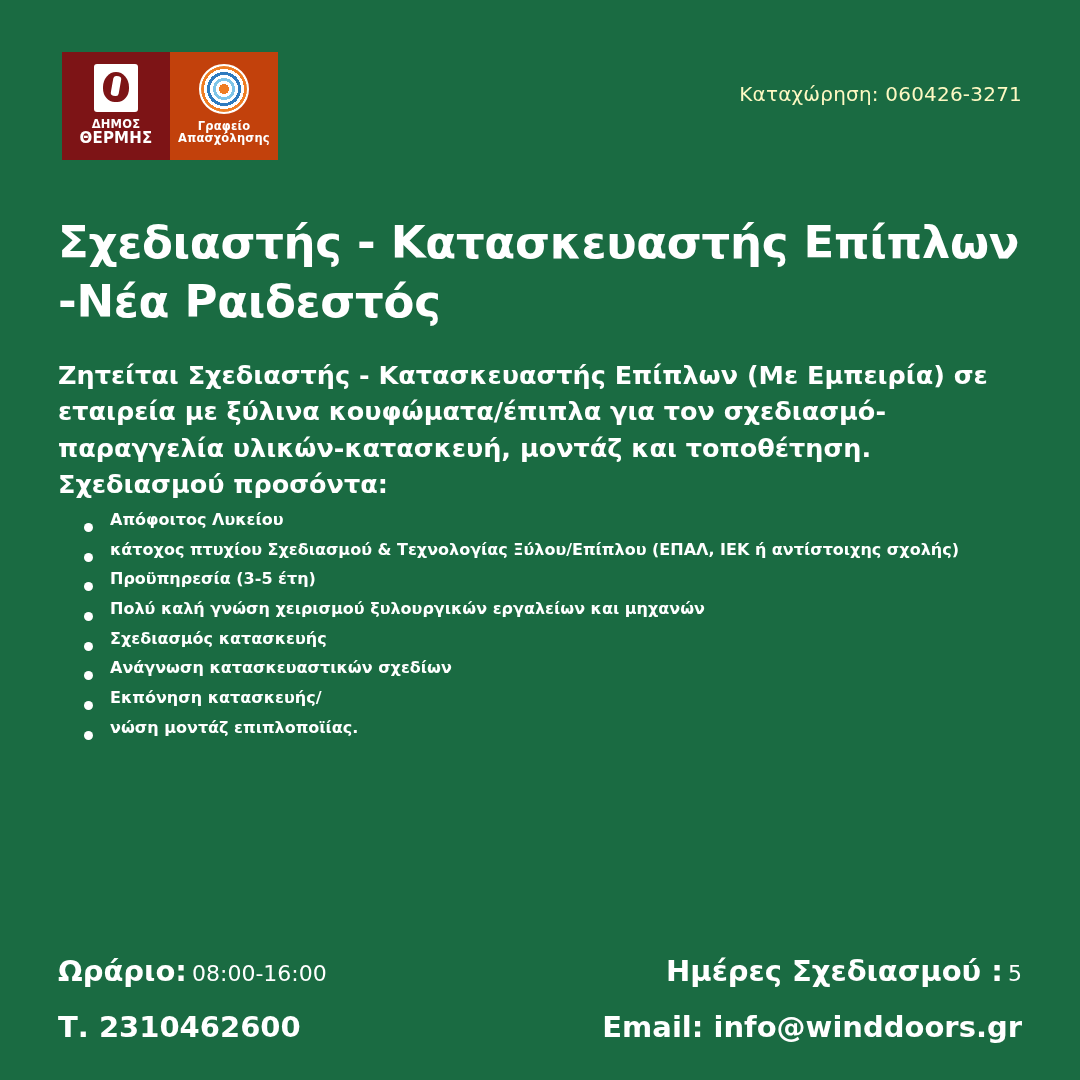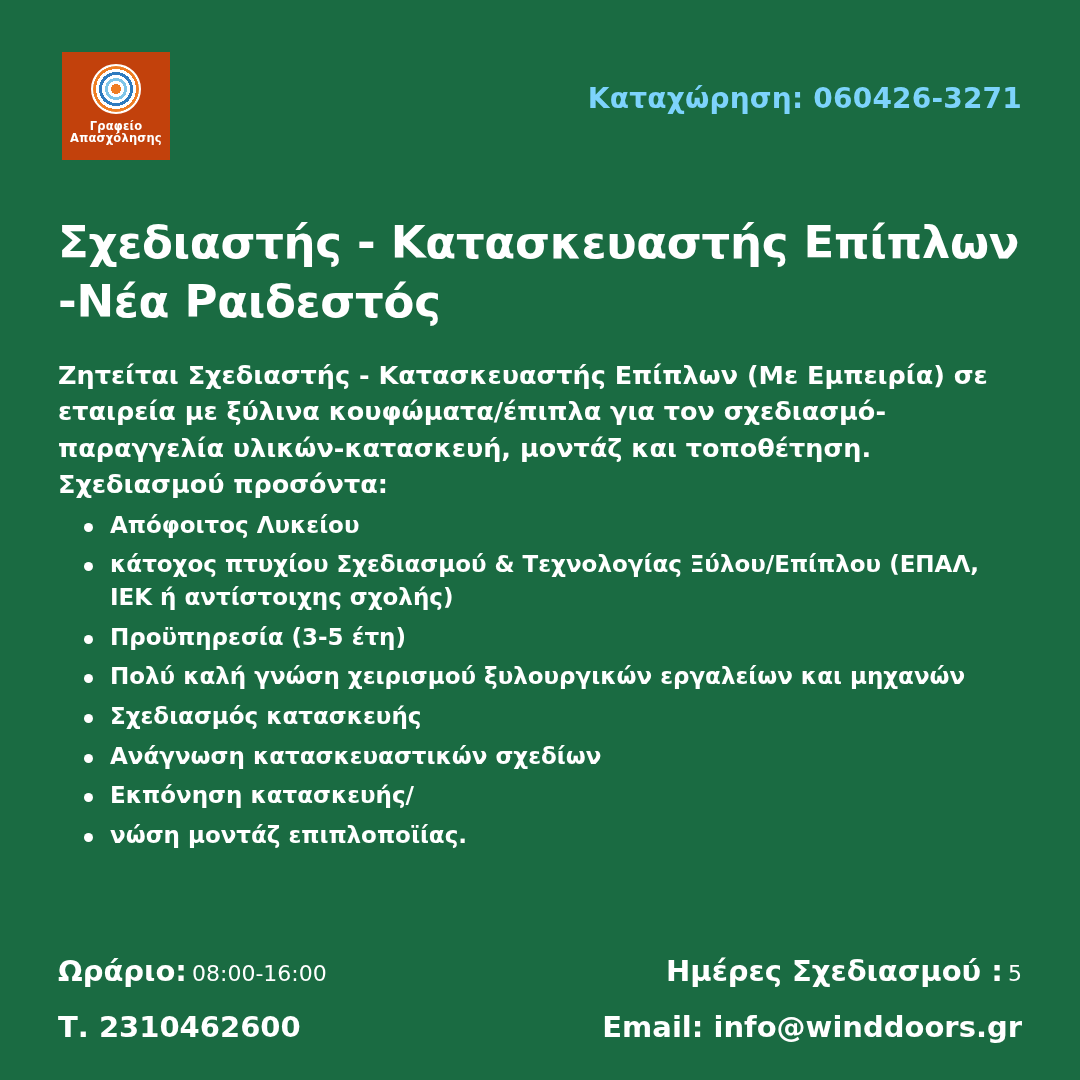--- a/index.html
+++ b/index.html
@@ -98,23 +98,23 @@
         #ffffff 5px 8px,
         #7ec5e8 8px 11px,
         #ffffff 11px 14px,
         #2e7bbf 14px 17px,
         #ffffff 17px 20px,
         #ef7d22 20px 23px,
         #ffffff 23px 25px);
     border: 2px solid #ffffff;
   }
   .reg-code {
-    font-size: 28px;
-    font-weight: bold;
-    color: #7dd3fc;
+    font-size: 20px;
+    font-weight: normal;
+    color: #fef9c3;
     padding-top: 30px;
     letter-spacing: .2px;
     white-space: nowrap;
   }
 
   
   .title {
     margin-top: 52px;
     font-size: 45px;
     font-weight: bold;
@@ -134,21 +134,21 @@
     font-weight: bold;
     line-height: 1.43;
   }
   ul.reqs {
     margin-top: 6px;
     padding-left: 52px;
     list-style: none;
   }
   ul.reqs li {
     position: relative;
-    font-size: 23px;
+    font-size: 16px;
     font-weight: bold;
     line-height: 1.42;
     margin-bottom: 7px;
   }
   ul.reqs li::before {
     content: "";
     position: absolute;
     left: -26px;
     top: 14px;
     width: 9px; height: 9px;
@@ -184,20 +184,27 @@
   }
   .footer-row:last-child { margin-bottom: 0; }
 </style>
 </head>
 <body>
 
 <div class="poster">
 
   <div class="header">
     <div class="logos">
+      <div class="logo-box logo-left">
+        <div class="thermi-emblem"></div>
+        <div class="logo-caption">
+          <span class="l1">ΔΗΜΟΣ</span>
+          <span class="l2">ΘΕΡΜΗΣ</span>
+        </div>
+      </div>
       <div class="logo-box logo-right">
         <div class="spiral"></div>
         <div class="logo-caption">
           <span class="l1">Γραφείο</span>
           <span class="l1">Απασχόλησης</span>
         </div>
       </div>
     </div>
     <div class="reg-code">Καταχώρηση: 060426-3271</div>
   </div>

